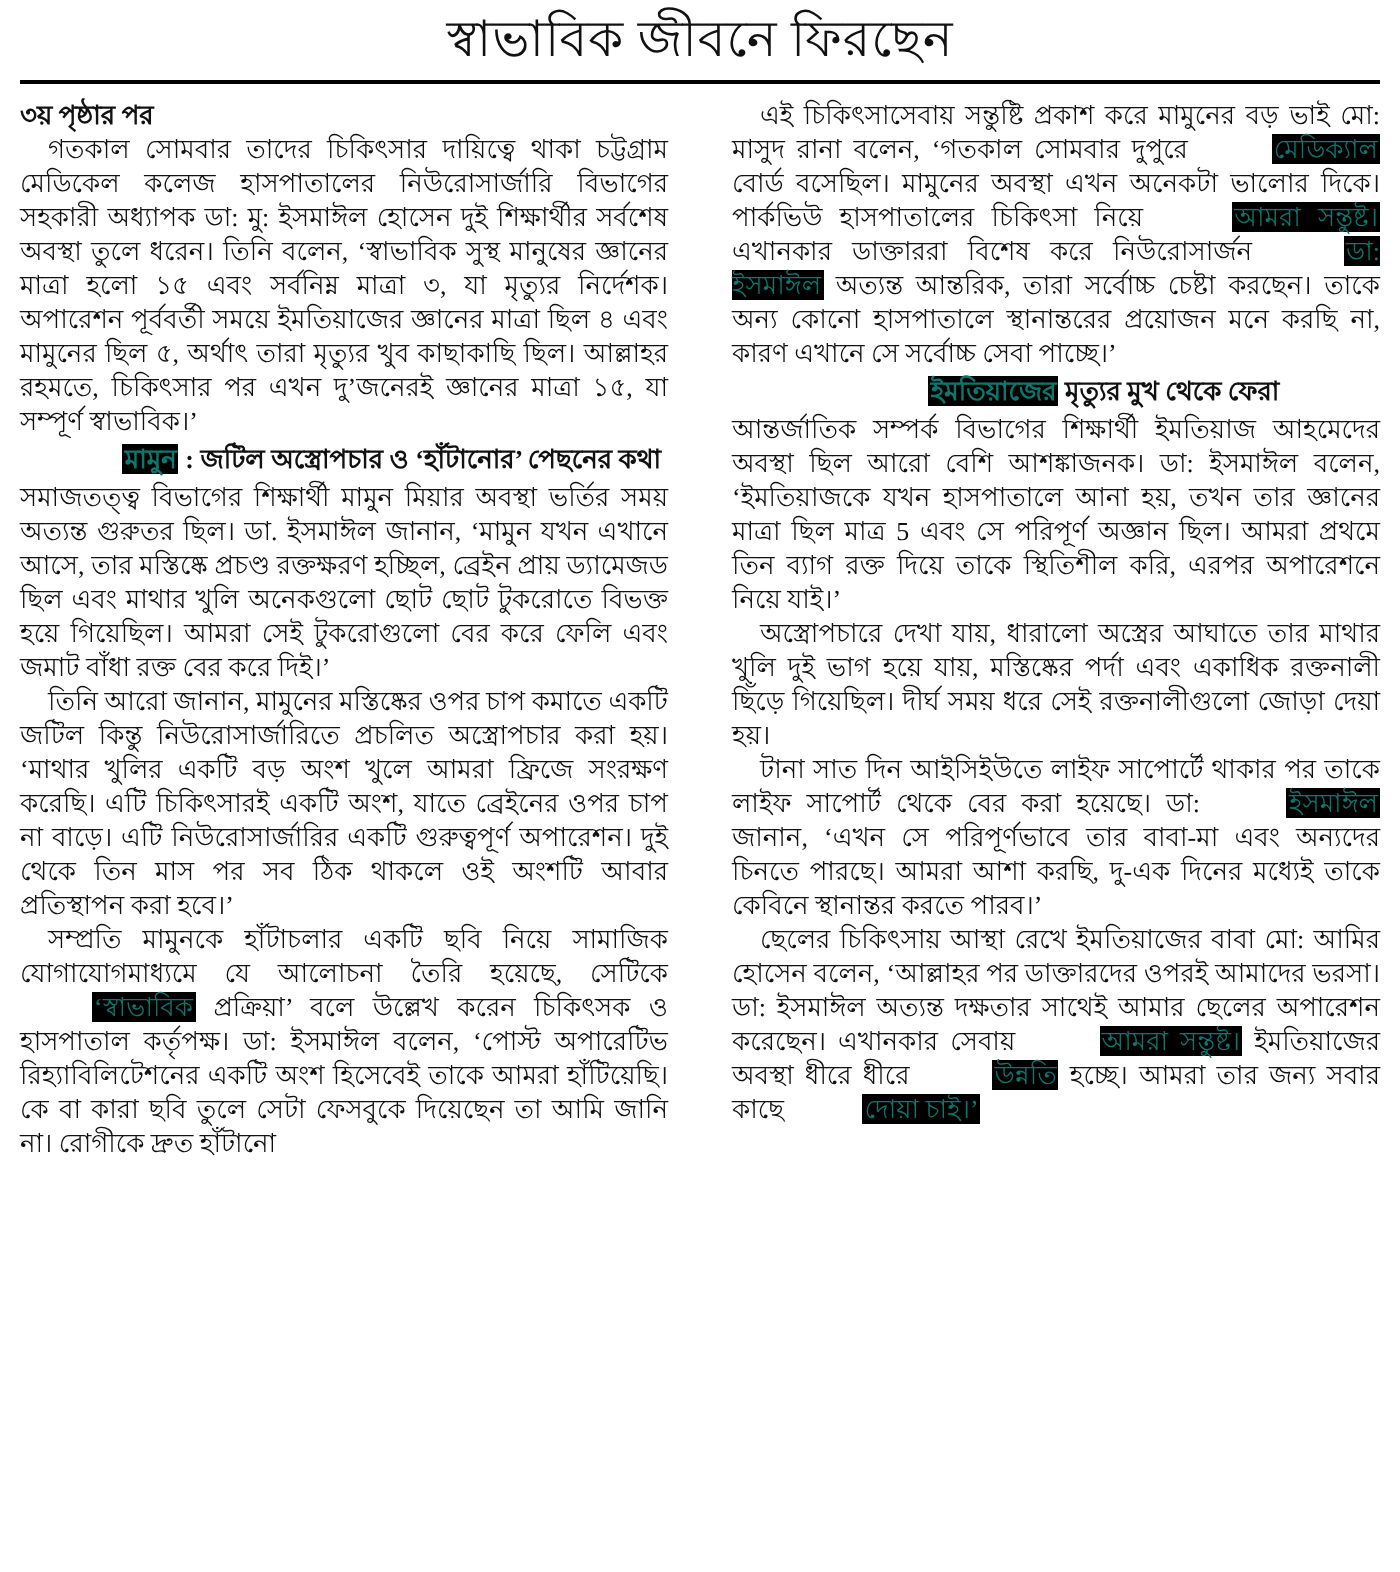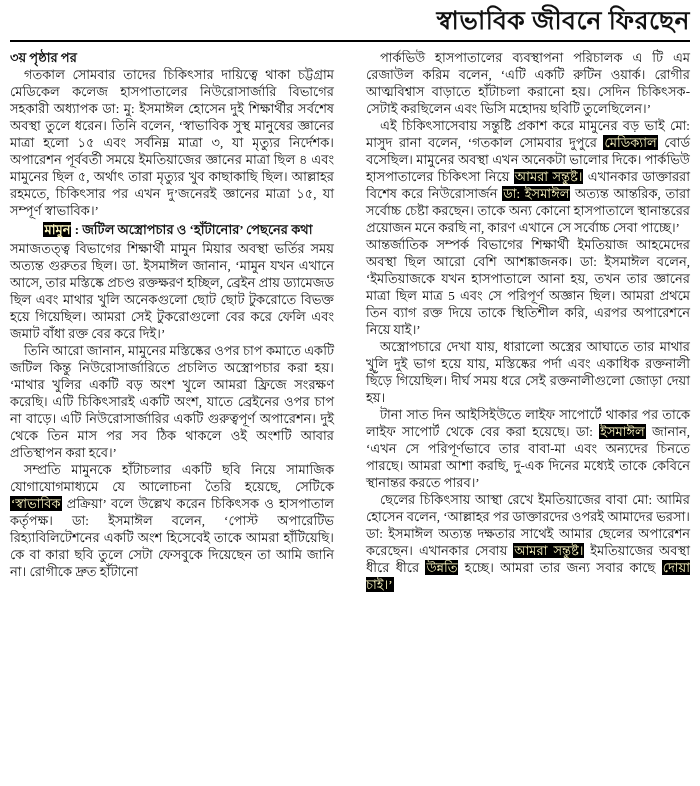--- a/index.html
+++ b/index.html
@@ -6,24 +6,24 @@
   body {
     width: 700px;
     height: 786px;
     background: #ffffff;
     color: #111111;
     font-family: "Liberation Serif", "DejaVu Serif", serif;
     overflow: hidden;
   }
   .paper { padding: 4px 10px 6px 10px; }
   .headline {
-    text-align: right;
+    text-align: center;
     font-size: 25px;
     line-height: 30px;
-    font-weight: bold;
+    font-weight: normal;
     margin: 2px 0 4px 0;
     letter-spacing: 0.5px;
   }
   .rule {
     border-top: 2px solid #000000;
     margin: 0 0 7px 0;
     height: 0;
   }
   .columns {
     display: flex;
@@ -43,41 +43,42 @@
   }
   p.subhead {
     font-weight: bold;
     margin: 2px 0 2px 0;
     text-align: center;
     text-indent: 12px;
   }
   p.para.indent { text-indent: 14px; }
   .hl {
     background: #000000;
-    color: #fef9c3;
+    color: #0f766e;
     padding: 0 1px;
+    margin-left: 36px;
   }
 </style>
 </head>
 <body>
 
 <div class="paper">
   <h1 class="headline">স্বাভাবিক জীবনে ফিরছেন</h1>
   <div class="rule"></div>
   <div class="columns">
     <div class="col">
         <p class="continuation"><span>৩য় পৃষ্ঠার পর</span></p>
         <p class="para indent"><span>গতকাল সোমবার তাদের চিকিৎসার দায়িত্বে থাকা চট্টগ্রাম মেডিকেল কলেজ হাসপাতালের নিউরোসার্জারি বিভাগের সহকারী অধ্যাপক ডা: মু: ইসমাঈল হোসেন দুই শিক্ষার্থীর সর্বশেষ অবস্থা তুলে ধরেন। তিনি বলেন, ‘স্বাভাবিক সুস্থ মানুষের জ্ঞানের মাত্রা হলো ১৫ এবং সর্বনিম্ন মাত্রা ৩, যা মৃত্যুর নির্দেশক। অপারেশন পূর্ববর্তী সময়ে ইমতিয়াজের জ্ঞানের মাত্রা ছিল ৪ এবং মামুনের ছিল ৫, অর্থাৎ তারা মৃত্যুর খুব কাছাকাছি ছিল। আল্লাহর রহমতে, চিকিৎসার পর এখন দু’জনেরই জ্ঞানের মাত্রা ১৫, যা সম্পূর্ণ স্বাভাবিক।’</span></p>
         <p class="subhead"><span class="hl">মামুন</span><span> : জটিল অস্ত্রোপচার ও ‘হাঁটানোর’ পেছনের কথা</span></p>
         <p class="para"><span>সমাজতত্ত্ব বিভাগের শিক্ষার্থী মামুন মিয়ার অবস্থা ভর্তির সময় অত্যন্ত গুরুতর ছিল। ডা. ইসমাঈল জানান, ‘মামুন যখন এখানে আসে, তার মস্তিষ্কে প্রচণ্ড রক্তক্ষরণ হচ্ছিল, ব্রেইন প্রায় ড্যামেজড ছিল এবং মাথার খুলি অনেকগুলো ছোট ছোট টুকরোতে বিভক্ত হয়ে গিয়েছিল। আমরা সেই টুকরোগুলো বের করে ফেলি এবং জমাট বাঁধা রক্ত বের করে দিই।’</span></p>
         <p class="para indent"><span>তিনি আরো জানান, মামুনের মস্তিষ্কের ওপর চাপ কমাতে একটি জটিল কিন্তু নিউরোসার্জারিতে প্রচলিত অস্ত্রোপচার করা হয়। ‘মাথার খুলির একটি বড় অংশ খুলে আমরা ফ্রিজে সংরক্ষণ করেছি। এটি চিকিৎসারই একটি অংশ, যাতে ব্রেইনের ওপর চাপ না বাড়ে। এটি নিউরোসার্জারির একটি গুরুত্বপূর্ণ অপারেশন। দুই থেকে তিন মাস পর সব ঠিক থাকলে ওই অংশটি আবার প্রতিস্থাপন করা হবে।’</span></p>
         <p class="para indent"><span>সম্প্রতি মামুনকে হাঁটাচলার একটি ছবি নিয়ে সামাজিক যোগাযোগমাধ্যমে যে আলোচনা তৈরি হয়েছে, সেটিকে </span><span class="hl">‘স্বাভাবিক</span><span> প্রক্রিয়া’ বলে উল্লেখ করেন চিকিৎসক ও হাসপাতাল কর্তৃপক্ষ। ডা: ইসমাঈল বলেন, ‘পোস্ট অপারেটিভ রিহ্যাবিলিটেশনের একটি অংশ হিসেবেই তাকে আমরা হাঁটিয়েছি। কে বা কারা ছবি তুলে সেটা ফেসবুকে দিয়েছেন তা আমি জানি না। রোগীকে দ্রুত হাঁটানো</span></p>
       </div>
     <div class="col">
-        <p class="para indent"><span>পার্কভিউ হাসপাতালের ব্যবস্থাপনা পরিচালক এ টি এম রেজাউল করিম বলেন, ‘এটি একটি রুটিন ওয়ার্ক। রোগীর আত্মবিশ্বাস বাড়াতে হাঁটাচলা করানো হয়। সেদিন চিকিৎসক- সেটাই করছিলেন এবং ভিসি মহোদয় ছবিটি তুলেছিলেন।’</span></p>
         <p class="para indent"><span>এই চিকিৎসাসেবায় সন্তুষ্টি প্রকাশ করে মামুনের বড় ভাই মো: মাসুদ রানা বলেন, ‘গতকাল সোমবার দুপুরে </span><span class="hl">মেডিক্যাল</span><span> বোর্ড বসেছিল। মামুনের অবস্থা এখন অনেকটা ভালোর দিকে। পার্কভিউ হাসপাতালের চিকিৎসা নিয়ে </span><span class="hl">আমরা সন্তুষ্ট।</span><span> এখানকার ডাক্তাররা বিশেষ করে নিউরোসার্জন </span><span class="hl">ডা: ইসমাঈল</span><span> অত্যন্ত আন্তরিক, তারা সর্বোচ্চ চেষ্টা করছেন। তাকে অন্য কোনো হাসপাতালে স্থানান্তরের প্রয়োজন মনে করছি না, কারণ এখানে সে সর্বোচ্চ সেবা পাচ্ছে।’</span></p>
+        <p class="subhead"><span class="hl">ইমতিয়াজের</span><span> মৃত্যুর মুখ থেকে ফেরা</span></p>
         <p class="para"><span>আন্তর্জাতিক সম্পর্ক বিভাগের শিক্ষার্থী ইমতিয়াজ আহমেদের অবস্থা ছিল আরো বেশি আশঙ্কাজনক। ডা: ইসমাঈল বলেন, ‘ইমতিয়াজকে যখন হাসপাতালে আনা হয়, তখন তার জ্ঞানের মাত্রা ছিল মাত্র 5 এবং সে পরিপূর্ণ অজ্ঞান ছিল। আমরা প্রথমে তিন ব্যাগ রক্ত দিয়ে তাকে স্থিতিশীল করি, এরপর অপারেশনে নিয়ে যাই।’</span></p>
         <p class="para indent"><span>অস্ত্রোপচারে দেখা যায়, ধারালো অস্ত্রের আঘাতে তার মাথার খুলি দুই ভাগ হয়ে যায়, মস্তিষ্কের পর্দা এবং একাধিক রক্তনালী ছিঁড়ে গিয়েছিল। দীর্ঘ সময় ধরে সেই রক্তনালীগুলো জোড়া দেয়া হয়।</span></p>
         <p class="para indent"><span>টানা সাত দিন আইসিইউতে লাইফ সাপোর্টে থাকার পর তাকে লাইফ সাপোর্ট থেকে বের করা হয়েছে। ডা: </span><span class="hl">ইসমাঈল</span><span> জানান, ‘এখন সে পরিপূর্ণভাবে তার বাবা-মা এবং অন্যদের চিনতে পারছে। আমরা আশা করছি, দু-এক দিনের মধ্যেই তাকে কেবিনে স্থানান্তর করতে পারব।’</span></p>
         <p class="para indent"><span>ছেলের চিকিৎসায় আস্থা রেখে ইমতিয়াজের বাবা মো: আমির হোসেন বলেন, ‘আল্লাহর পর ডাক্তারদের ওপরই আমাদের ভরসা। ডা: ইসমাঈল অত্যন্ত দক্ষতার সাথেই আমার ছেলের অপারেশন করেছেন। এখানকার সেবায় </span><span class="hl">আমরা সন্তুষ্ট।</span><span> ইমতিয়াজের অবস্থা ধীরে ধীরে </span><span class="hl">উন্নতি</span><span> হচ্ছে। আমরা তার জন্য সবার কাছে </span><span class="hl">দোয়া চাই।’</span></p>
       </div>
   </div>
 </div>
 
 </body></html>

